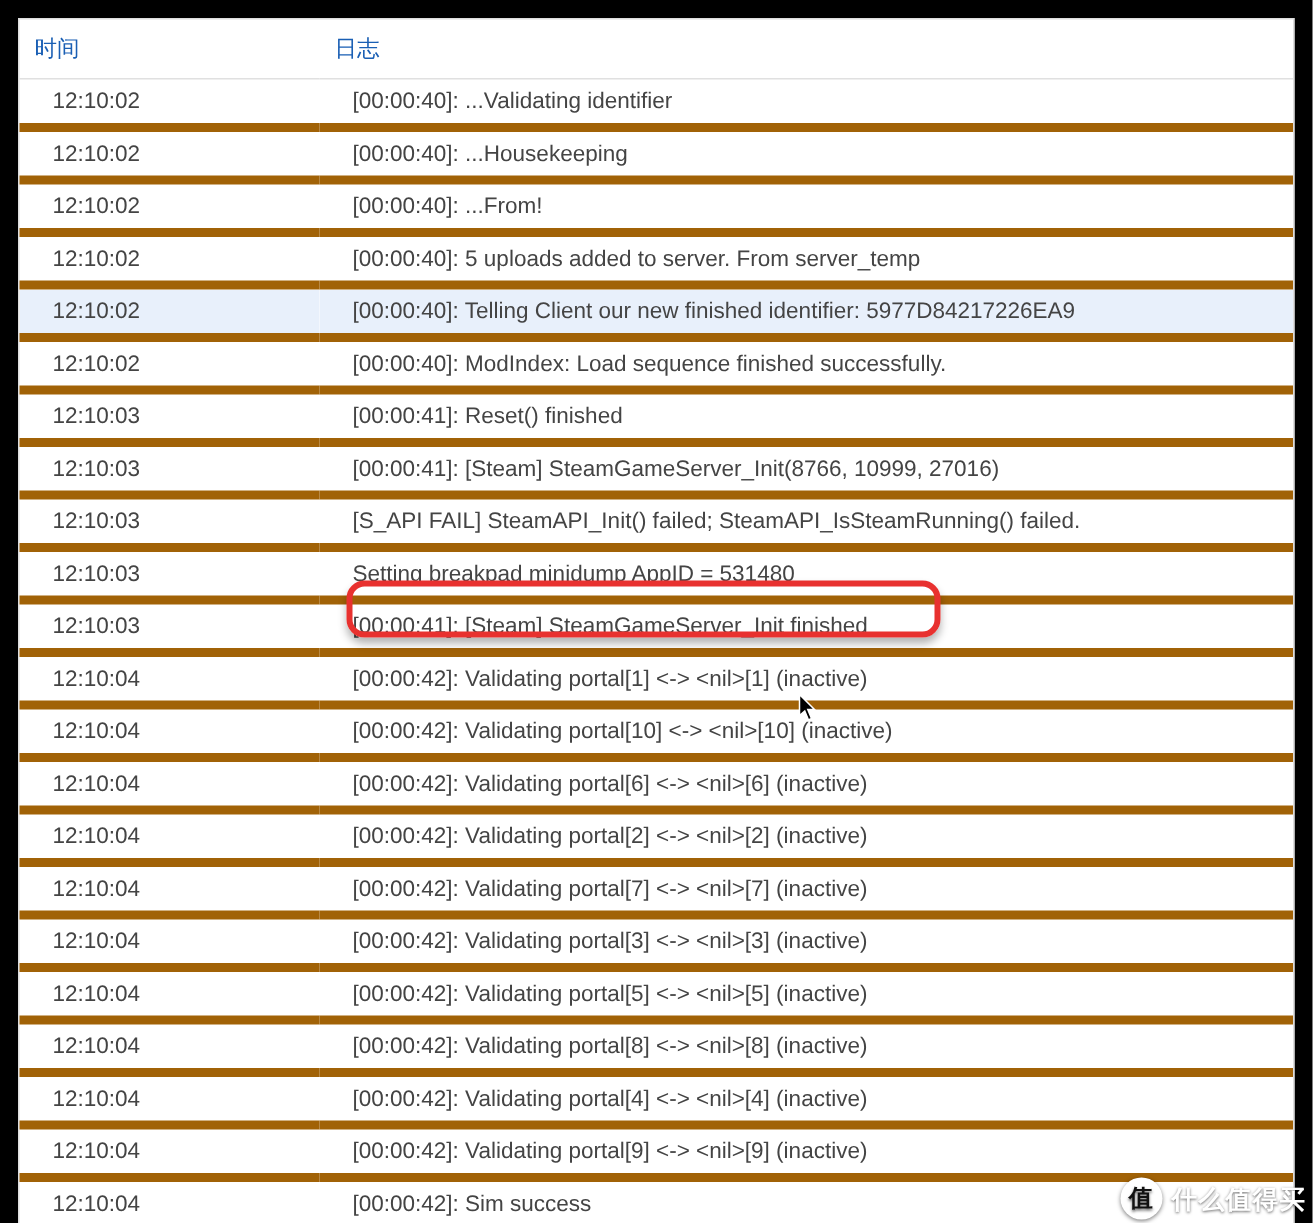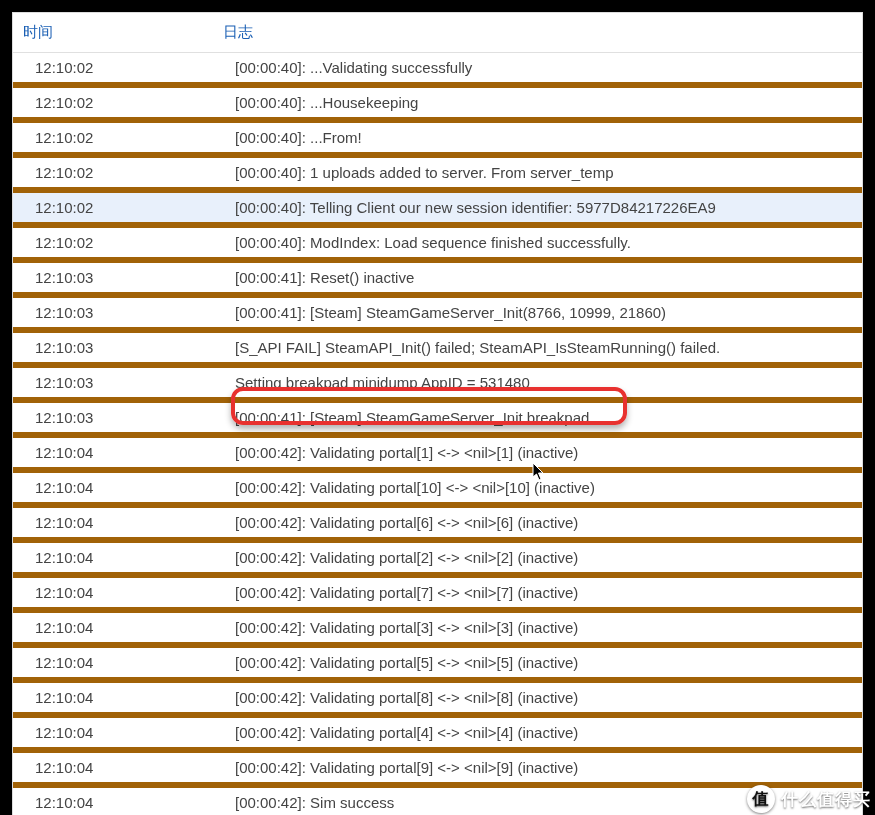--- a/index.html
+++ b/index.html
@@ -123,61 +123,61 @@
     </colgroup>
     <thead>
       <tr>
         <th>时间</th>
         <th>日志</th>
       </tr>
     </thead>
     <tbody id="tbody">
         <tr>
           <td>12:10:02</td>
-          <td>[00:00:40]:       ...Validating successfully</td>
+          <td>[00:00:40]:       ...Validating identifier</td>
         </tr>
         <tr>
           <td>12:10:02</td>
           <td>[00:00:40]:       ...Housekeeping</td>
         </tr>
         <tr>
           <td>12:10:02</td>
           <td>[00:00:40]:       ...From!</td>
         </tr>
         <tr>
           <td>12:10:02</td>
-          <td>[00:00:40]: 1 uploads added to server. From server_temp</td>
+          <td>[00:00:40]: 5 uploads added to server. From server_temp</td>
         </tr>
         <tr class="highlight">
           <td>12:10:02</td>
-          <td>[00:00:40]: Telling Client our new session identifier: 5977D84217226EA9</td>
+          <td>[00:00:40]: Telling Client our new finished identifier: 5977D84217226EA9</td>
         </tr>
         <tr>
           <td>12:10:02</td>
           <td>[00:00:40]: ModIndex: Load sequence finished successfully.</td>
         </tr>
         <tr>
           <td>12:10:03</td>
-          <td>[00:00:41]: Reset() inactive</td>
-        </tr>
-        <tr>
-          <td>12:10:03</td>
-          <td>[00:00:41]: [Steam] SteamGameServer_Init(8766, 10999, 21860)</td>
+          <td>[00:00:41]: Reset() finished</td>
+        </tr>
+        <tr>
+          <td>12:10:03</td>
+          <td>[00:00:41]: [Steam] SteamGameServer_Init(8766, 10999, 27016)</td>
         </tr>
         <tr>
           <td>12:10:03</td>
           <td>[S_API FAIL] SteamAPI_Init() failed; SteamAPI_IsSteamRunning() failed.</td>
         </tr>
         <tr>
           <td>12:10:03</td>
           <td>Setting breakpad minidump AppID = 531480</td>
         </tr>
         <tr>
           <td>12:10:03</td>
-          <td>[00:00:41]: [Steam] SteamGameServer_Init breakpad</td>
+          <td>[00:00:41]: [Steam] SteamGameServer_Init finished</td>
         </tr>
         <tr>
           <td>12:10:04</td>
           <td>[00:00:42]: Validating portal[1] &lt;-&gt; &lt;nil&gt;[1] (inactive)</td>
         </tr>
         <tr>
           <td>12:10:04</td>
           <td>[00:00:42]: Validating portal[10] &lt;-&gt; &lt;nil&gt;[10] (inactive)</td>
         </tr>
         <tr>

